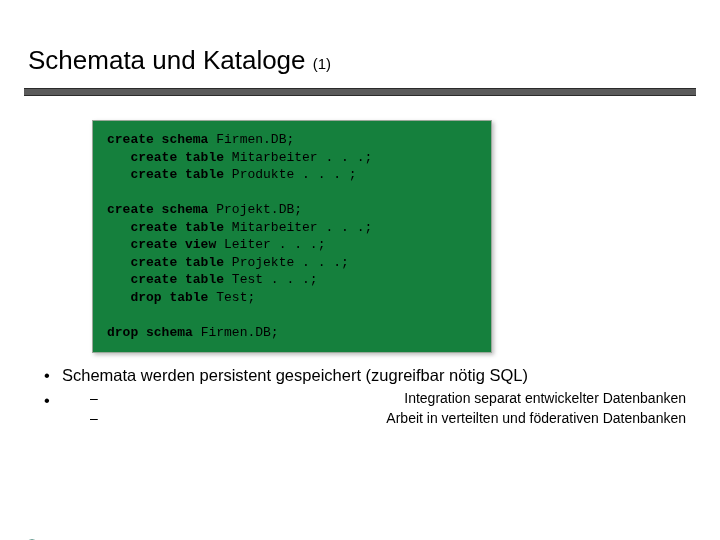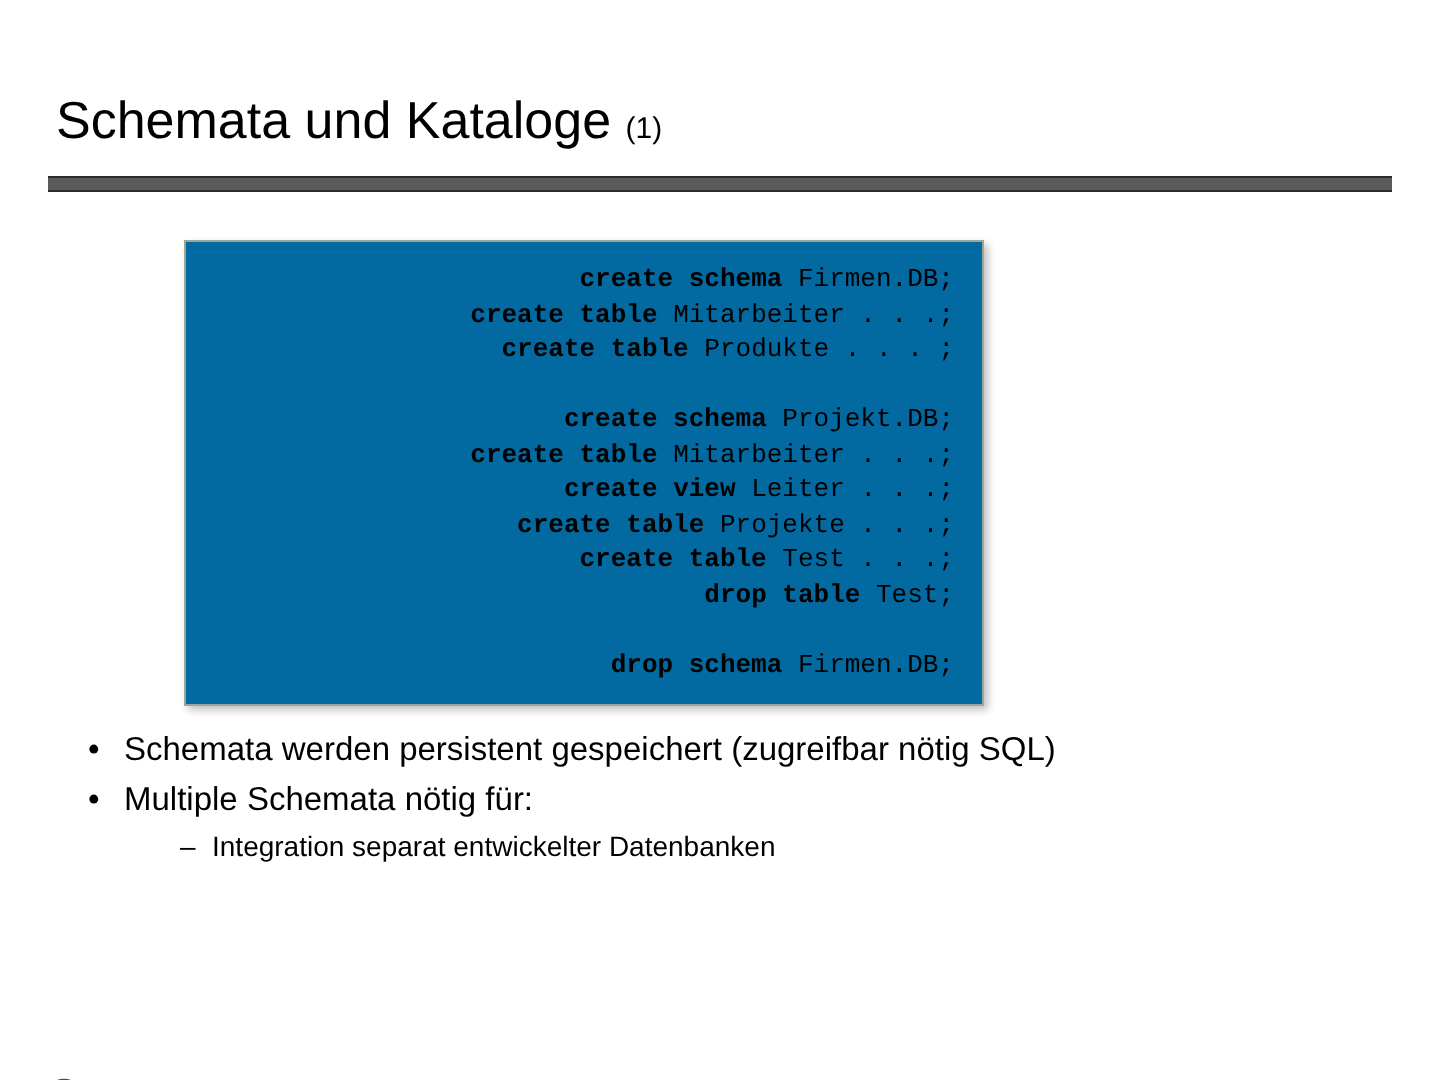--- a/index.html
+++ b/index.html
@@ -57,42 +57,42 @@
   ul.body-points > li::before {
     content: "•";
     position: absolute;
     left: 0;
     top: 0;
   }
   .italic { font-style: italic; }
   .code-block {
     margin: 12px 0 12px 58px;
     width: 400px;
-    background: #0369a1;
+    background: #15803d;
     border: 1px solid #9aa89a;
     box-shadow: 2px 2px 4px rgba(0,0,0,0.25);
     padding: 10px 14px 10px 14px;
     font-family: "Courier New", Courier, monospace;
     font-size: 13px;
     line-height: 1.35;
     white-space: pre;
     box-sizing: border-box;
-    text-align: right;
   }
   .code-block .kw { font-weight: bold; }
   ul.sub-points {
     margin: 4px 0 0 28px;
     padding: 0;
     list-style: none;
     font-size: 14px;
   }
   ul.sub-points > li {
     position: relative;
     padding-left: 16px;
     margin-bottom: 2px;
+    text-align: right;
   }
   ul.sub-points > li::before {
     content: "–";
     position: absolute;
     left: 0;
     top: 0;
   }
   .footer {
     position: absolute;
     left: 0;
@@ -161,23 +161,23 @@
 <span class="kw">   create table</span><span> Test . . .;</span>
 <span class="kw">   drop table</span><span> Test;</span>
 <span></span>
 <span class="kw">drop schema</span><span> Firmen.DB;</span></div>
 
     <ul class="body-points">
       <li>
         <span>Schemata werden persistent gespeichert (zugreifbar nötig SQL)</span>
       </li>
       <li>
-        <span>Multiple Schemata nötig für:</span>
         <ul class="sub-points">
           <li><span>Integration separat entwickelter Datenbanken</span></li>
+          <li><span>Arbeit in verteilten und föderativen Datenbanken</span></li>
         </ul>
       </li>
     </ul>
   </div>
 
   <div class="footer">
     <div class="logo">
       <span class="logo-mark">
         <svg viewBox="0 0 24 24" width="20" height="20">
           <circle cx="12" cy="12" r="11" fill="none" stroke="#1a6a5a" stroke-width="1.2"></circle>

